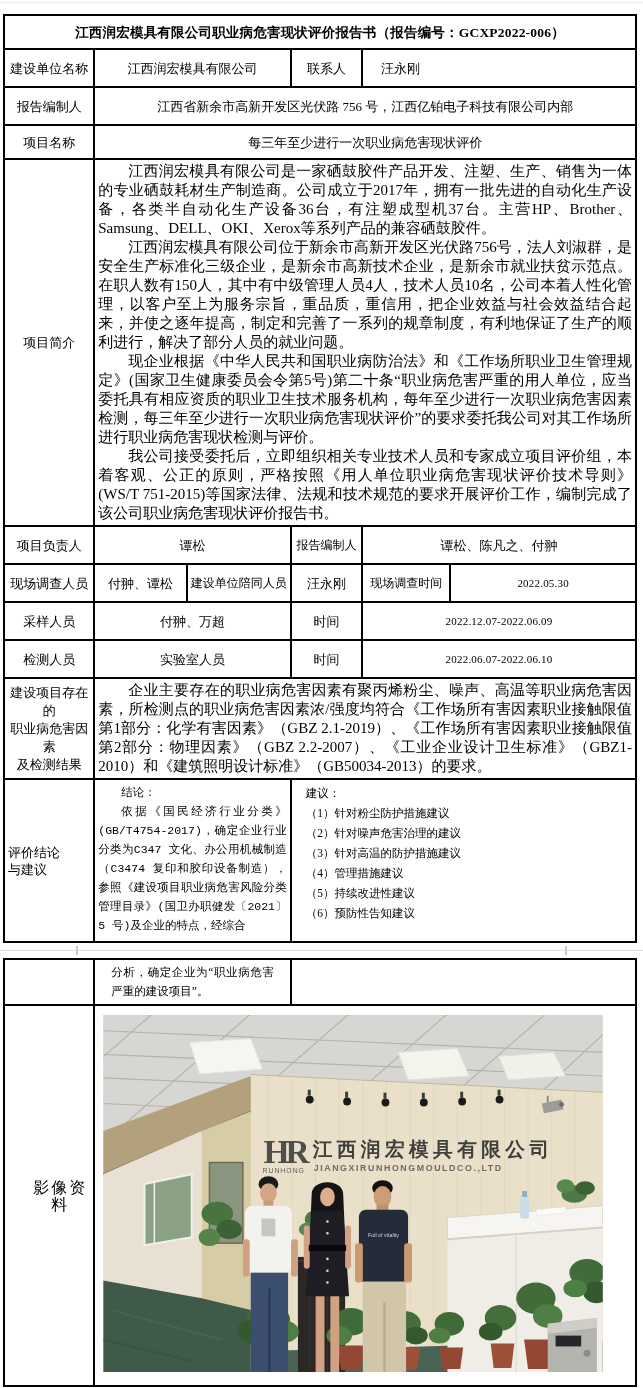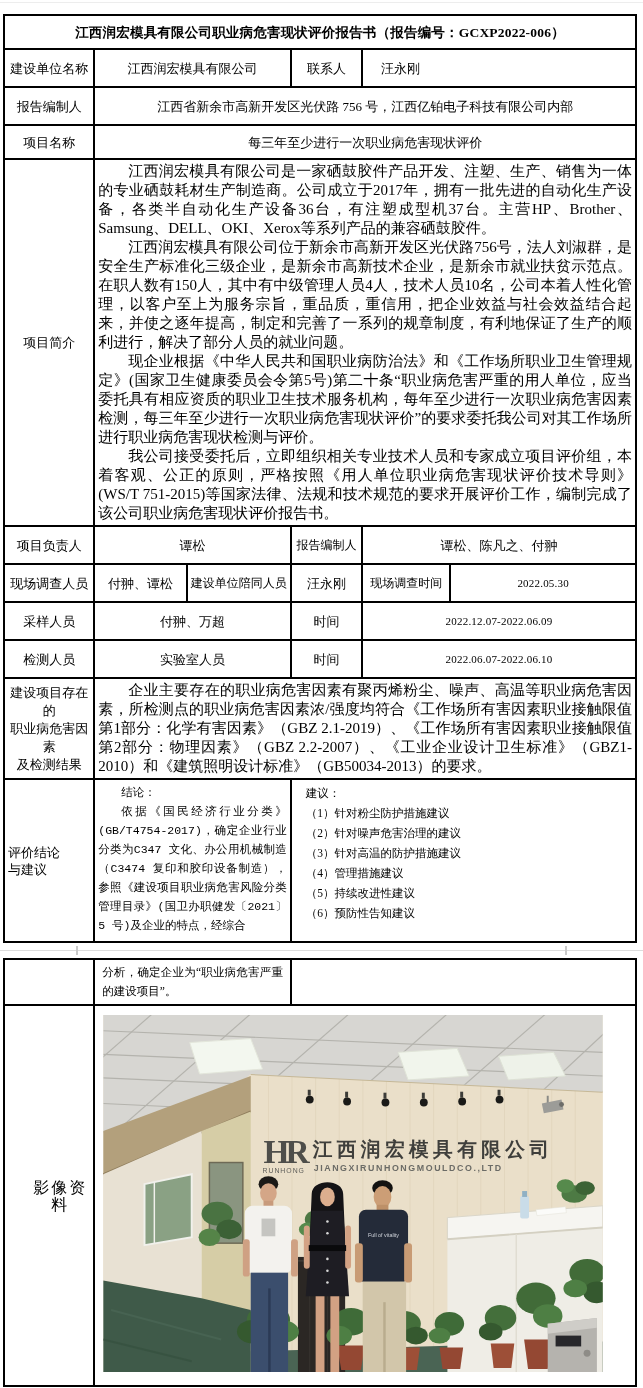--- a/index.html
+++ b/index.html
@@ -15,21 +15,21 @@
   .small{font-size:12px;}
   .date{font-size:11px;letter-spacing:0.2px;}
   .bigtext{font-size:15px;line-height:19px;text-align:justify;vertical-align:top;padding:2px 3px;}
   .bigtext p{margin:0;text-indent:2em;text-align:justify;}
   .hazard-label div{line-height:18px;}
   .eval-label{text-align:left;padding-left:3px;font-size:13px;}
   .eval-cell{vertical-align:top;text-align:left;font-size:11.5px;line-height:19px;padding:3px 3px;}
   .eval-cell .indent{text-indent:2em;margin:0;text-align:justify;font-family:Liberation Mono, monospace;}
   .sugg-cell{vertical-align:top;text-align:left;font-size:11.5px;line-height:20px;padding:3px 2px 18px 14px;}
   .sugg-cell div{margin:0;}
-  .cont-cell{vertical-align:top;text-align:left;font-size:11.5px;line-height:19px;padding:3px 7px;text-align:justify;}
+  .cont-cell{vertical-align:top;text-align:left;font-size:11.5px;line-height:19px;padding:3px 16px;text-align:justify;}
   .media-label{font-size:16px;letter-spacing:2px;padding-left:24px;}
   .photo-cell{text-align:left;vertical-align:top;padding:9px 0 13px 8px;}
   
   .page-gap{position:relative;height:15px;width:643px;}
   .page-gap .edge-line{position:absolute;left:0;top:7px;width:643px;border-top:1px solid #dcdcdc;}
   .page-gap .tick-l{position:absolute;left:76px;top:3px;height:9px;border-left:2px solid #c9c9c9;}
   .page-gap .tick-r{position:absolute;left:565px;top:3px;height:9px;border-left:2px solid #c9c9c9;}
   svg{display:block;}
 </style>
 </head>

